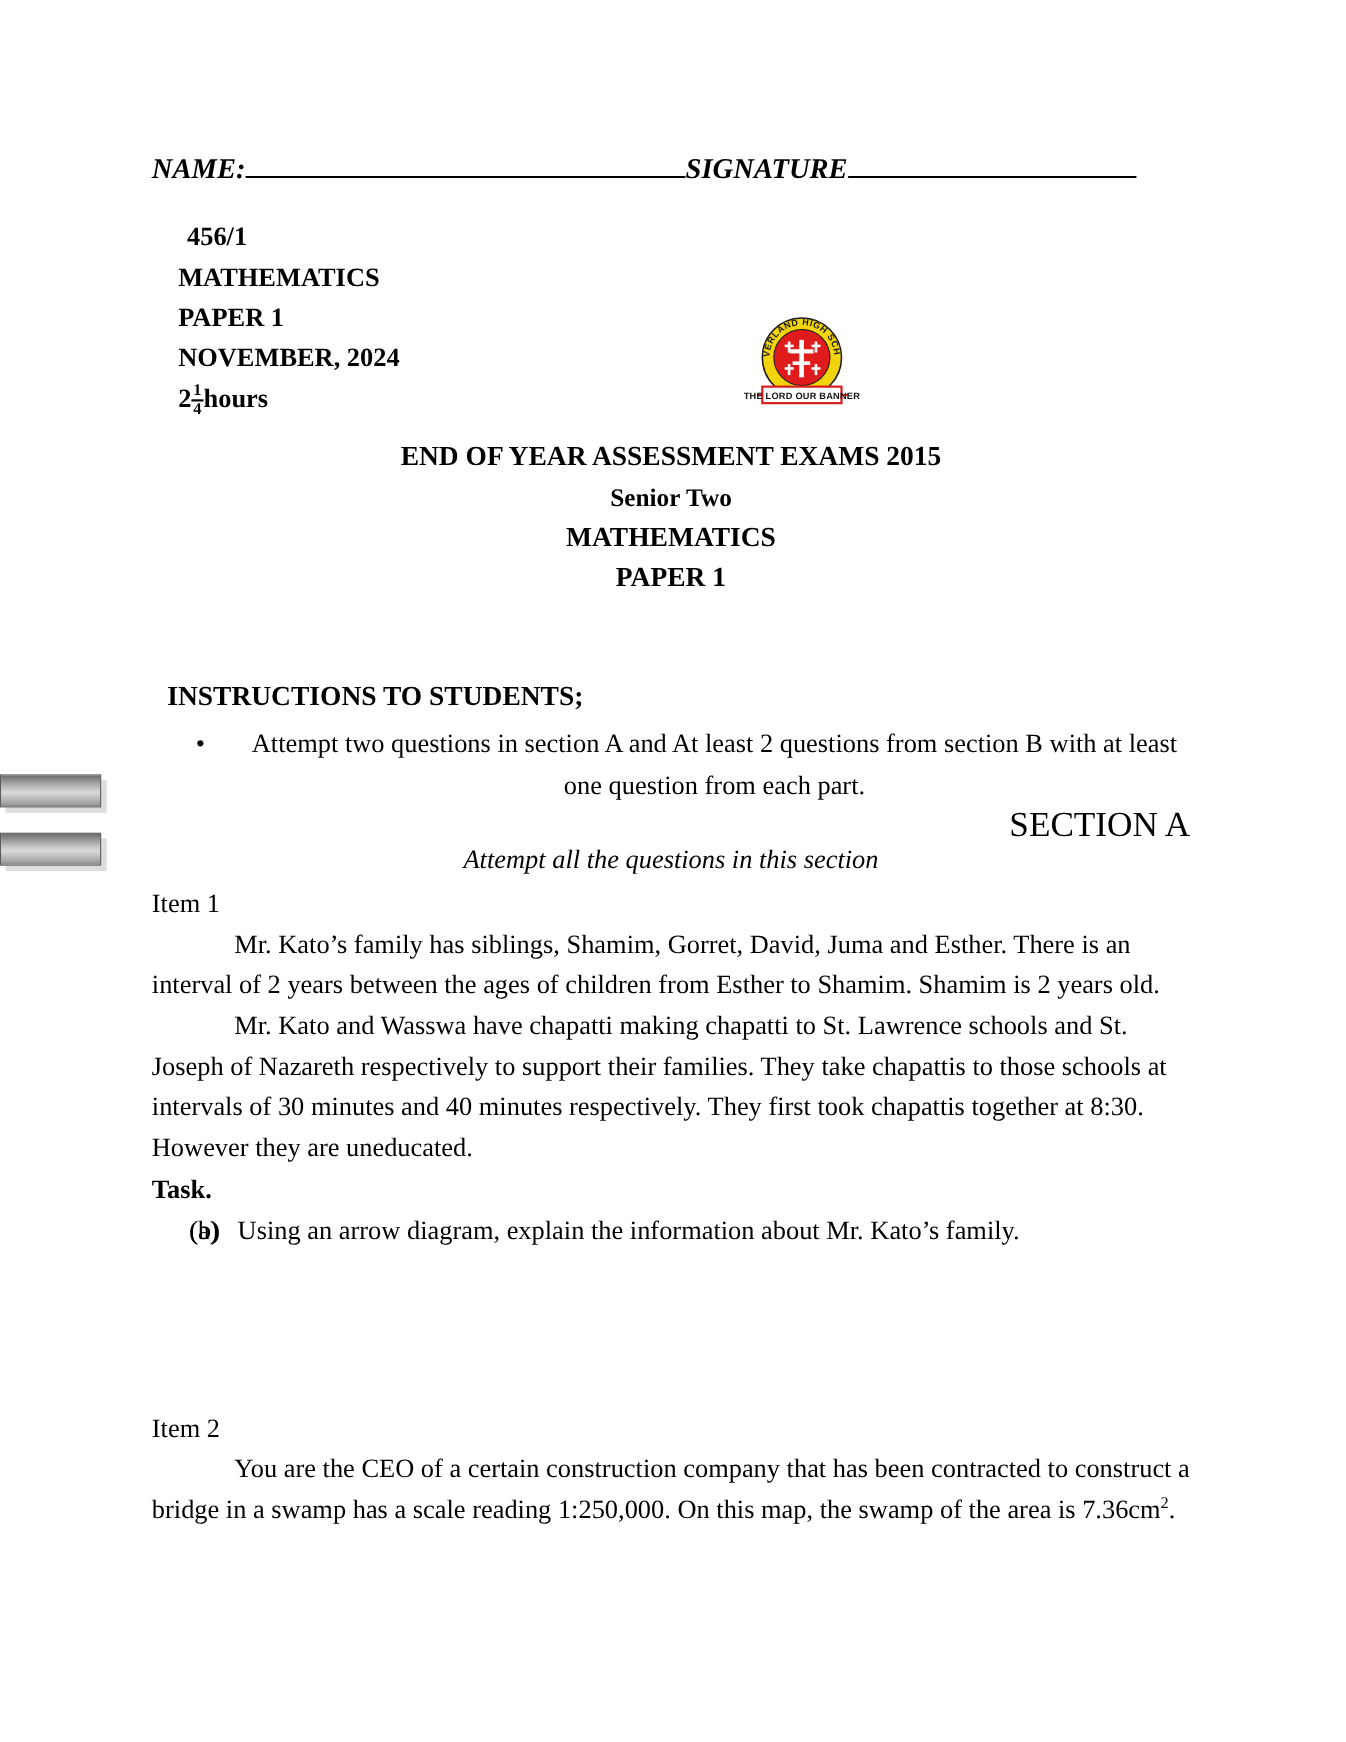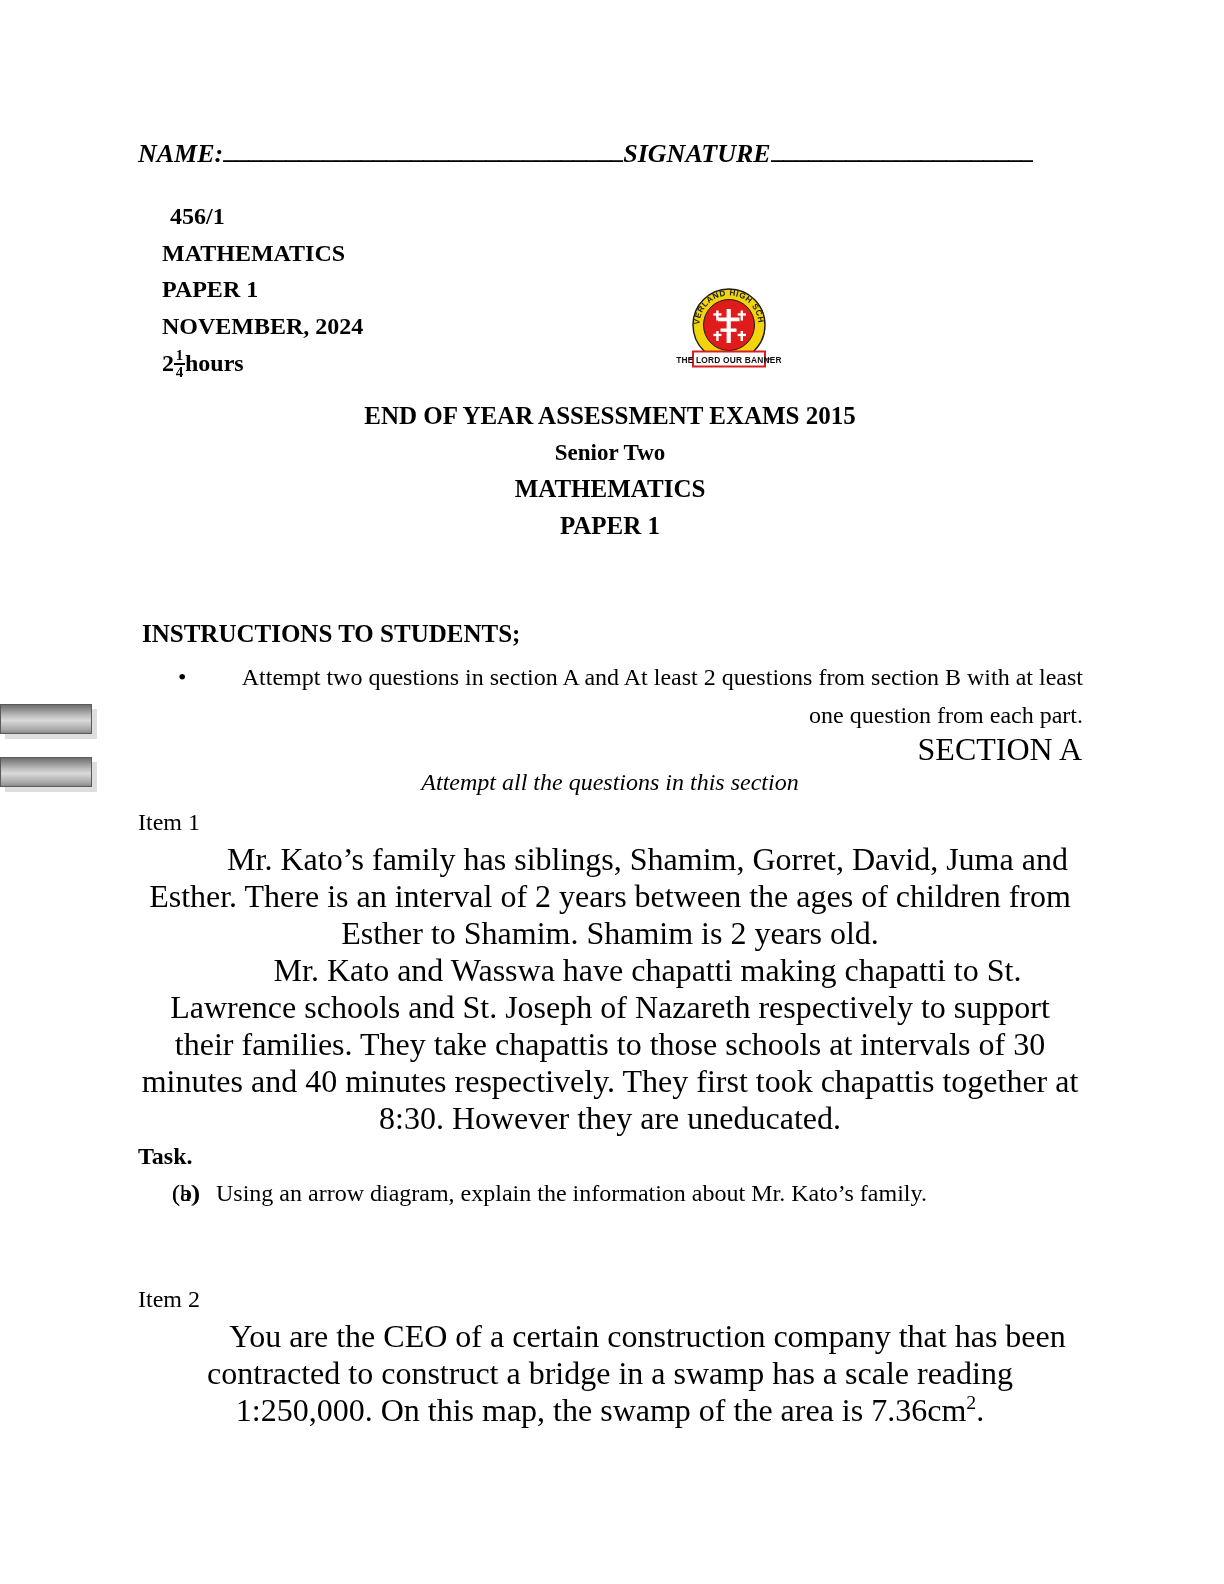--- a/index.html
+++ b/index.html
@@ -120,21 +120,21 @@
     text-align: center;
     font-weight: bold;
     line-height: 36.5px;
   }
   .t-big { font-size: 25px; }
   .t-mid { font-size: 23px; }
 
   
   .instr-head {
     position: absolute;
-    left: 4px;
+    left: 14px;
     top: 620px;
     font-size: 25px;
     font-weight: bold;
     white-space: nowrap;
   }
   .bullet-item {
     position: absolute;
     left: 40px;
     top: 658px;
     width: 905px;
@@ -143,21 +143,21 @@
   }
   .bullet-item .bl {
     position: absolute;
     left: 0;
     top: 0;
     font-size: 24px;
   }
   .bullet-item .btxt {
     display: block;
     margin-left: 38px;
-    text-align: right;
+    text-align: center;
   }
   .sectionA {
     position: absolute;
     left: 0;
     top: 731px;
     width: 944px;
     text-align: right;
     font-size: 32px;
     font-weight: normal;
   }
@@ -171,23 +171,23 @@
     font-style: italic;
   }
 
   
   .item-head {
     font-size: 24px;
     font-weight: normal;
     line-height: 38px;
   }
   .para {
-    font-size: 32px;
+    font-size: 24px;
     line-height: 37px;
-    text-align: center;
+    text-align: left;
   }
   .para.indent { text-indent: 75px; }
 
   .item1 { position: absolute; left: 0; top: 803px; width: 944px; }
   .task-head {
     font-size: 24px;
     font-weight: bold;
     line-height: 38px;
   }
   .abitem {

